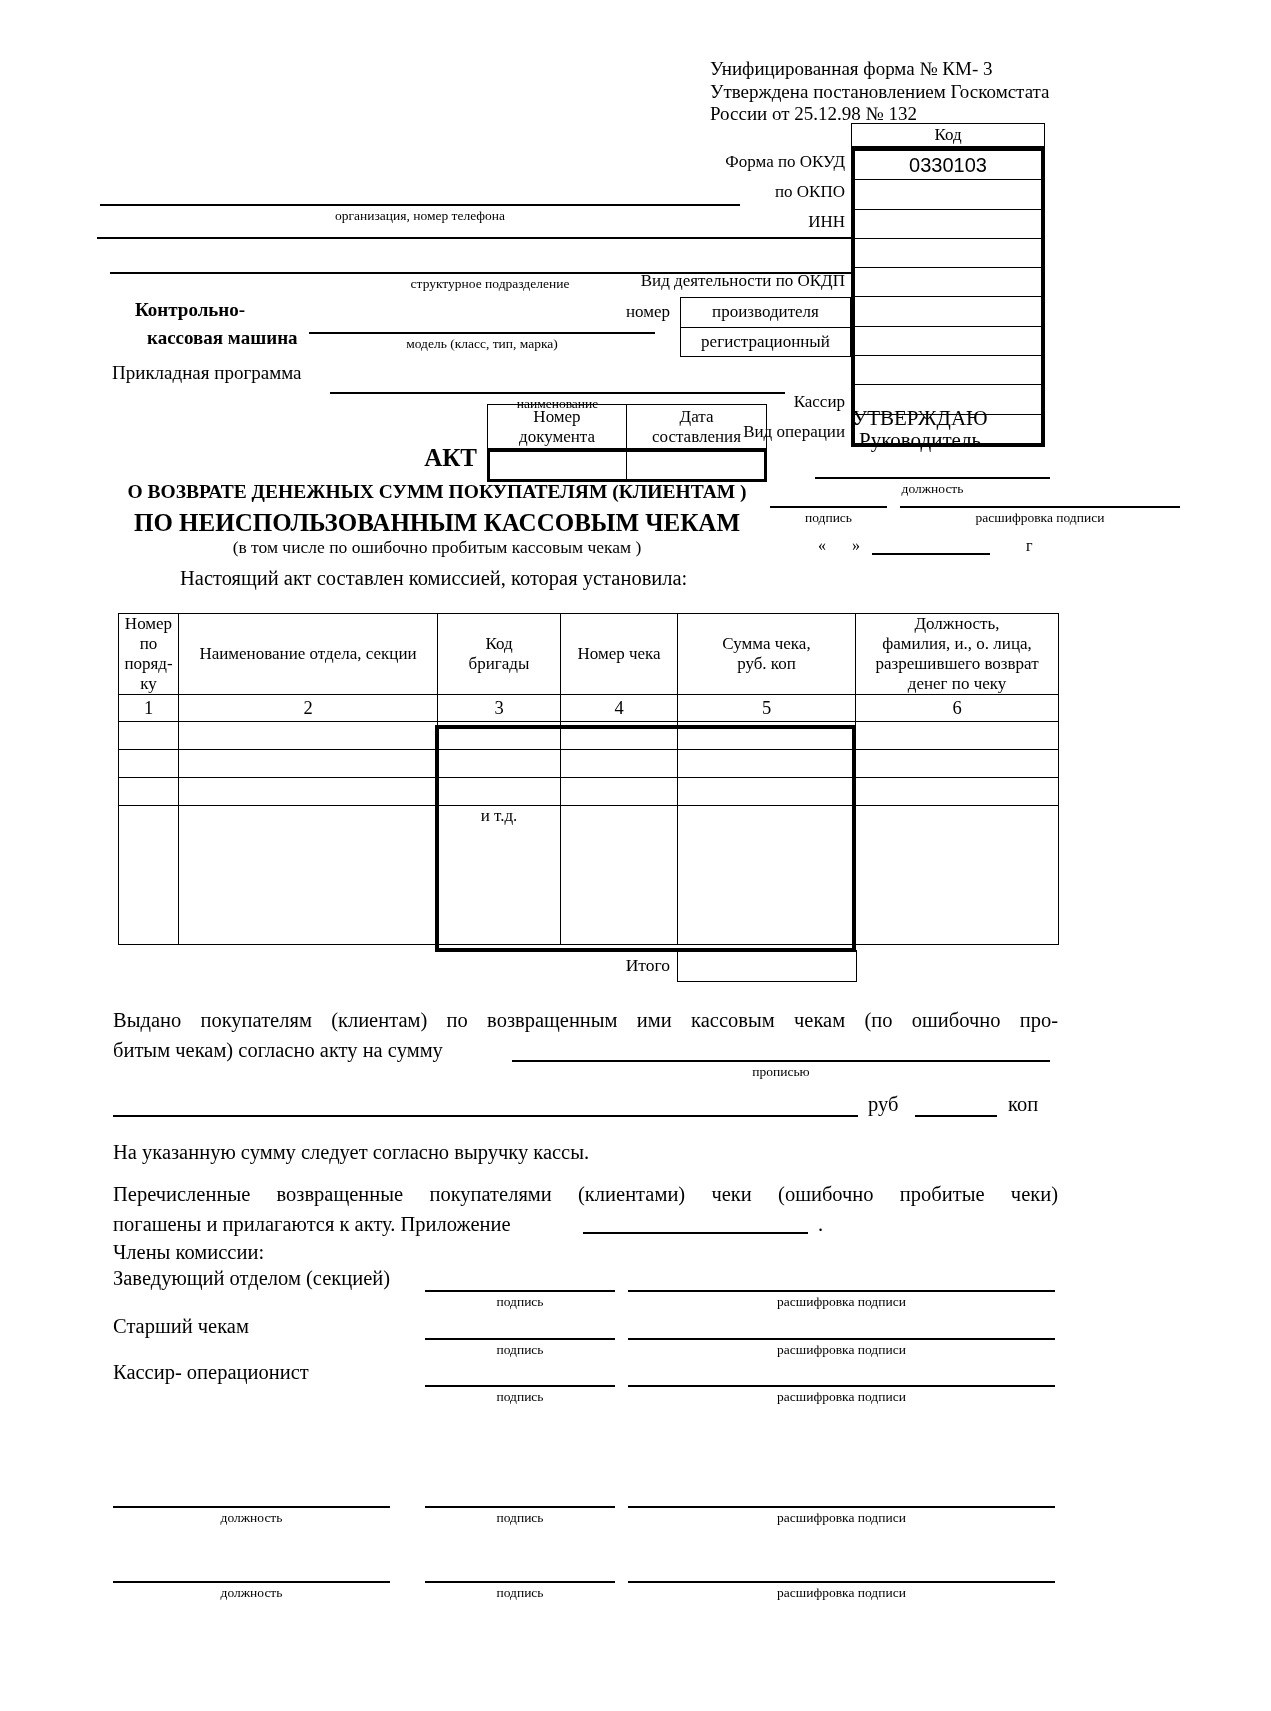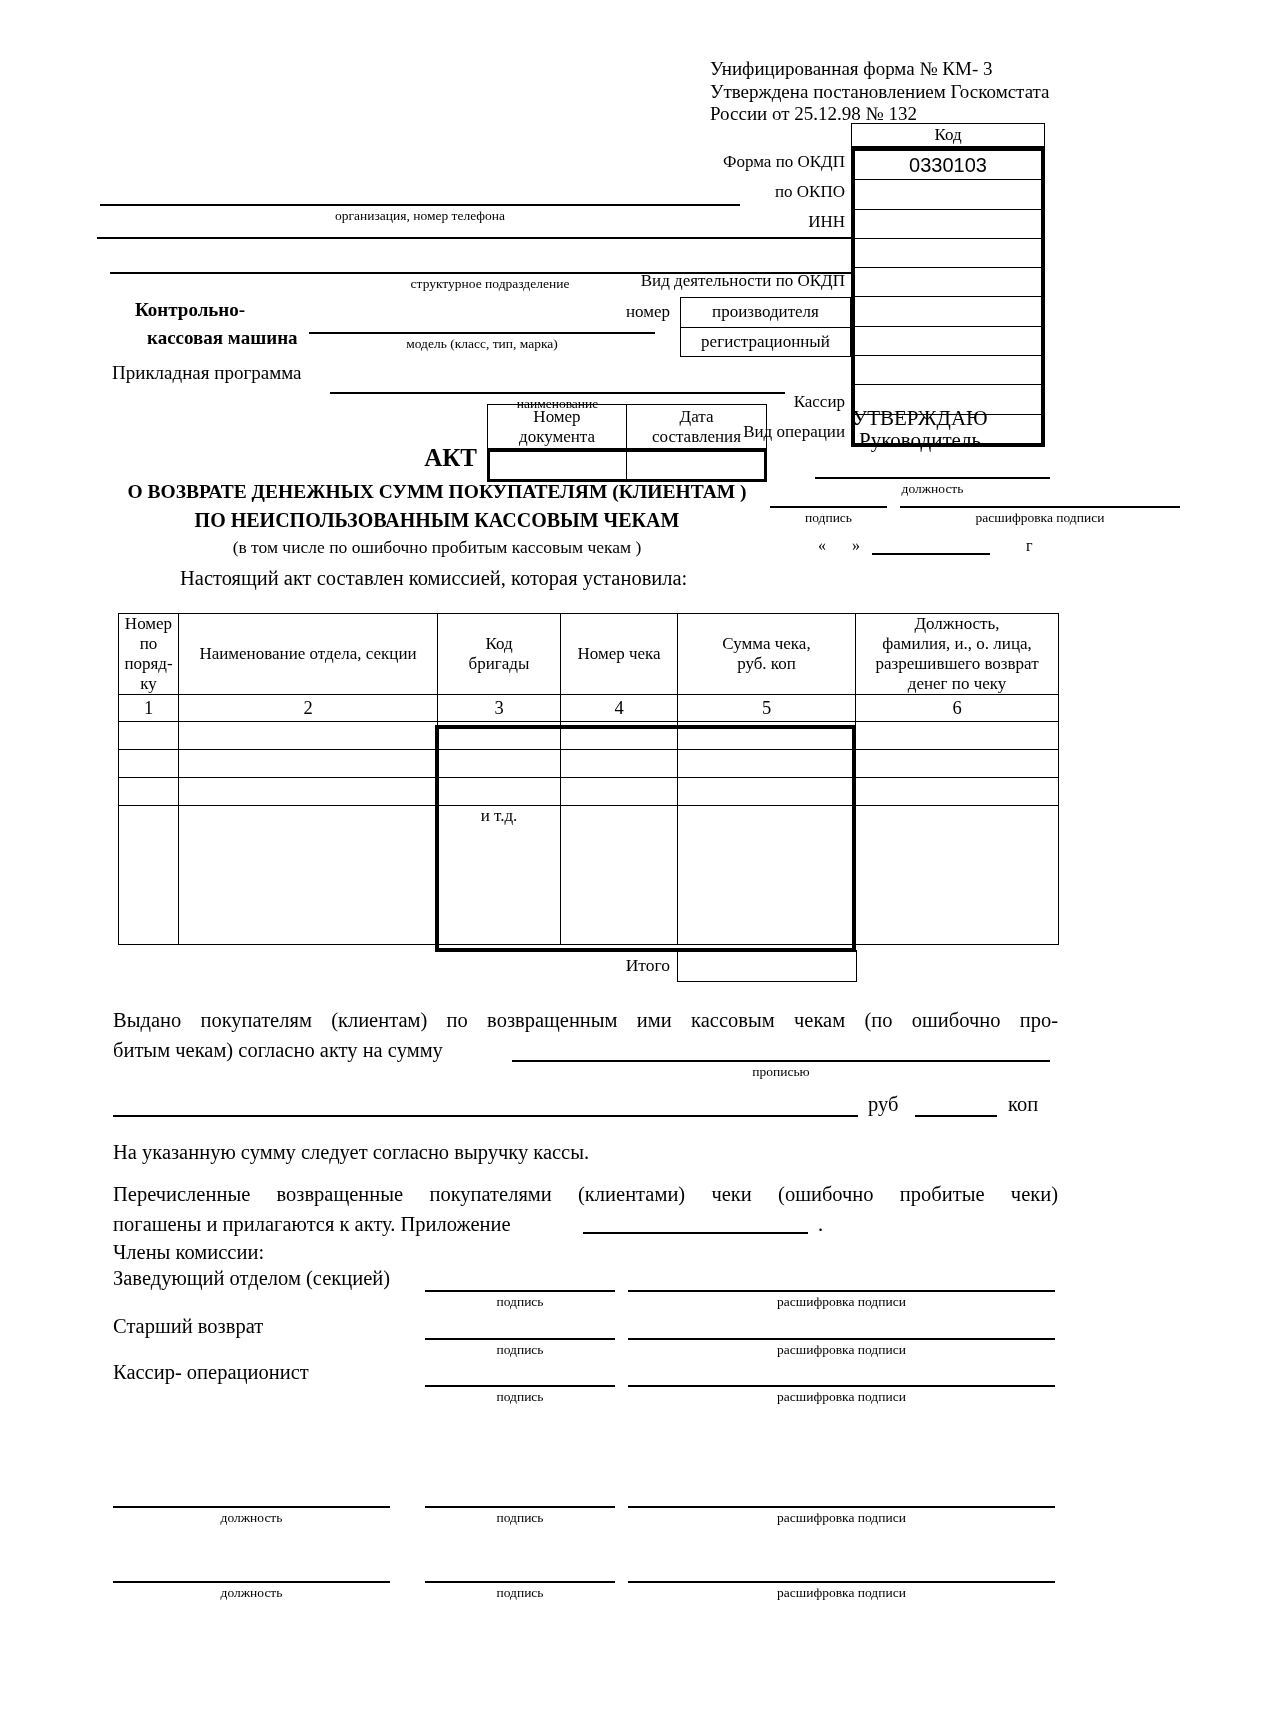--- a/index.html
+++ b/index.html
@@ -80,21 +80,21 @@
     <div class="code-row"></div>
     <div class="code-row"></div>
     <div class="code-row"></div>
     <div class="code-row"></div>
     <div class="code-row"></div>
     <div class="code-row"></div>
     <div class="code-row"></div>
     <div class="code-row"></div>
   </div>
 
-  <div class="rlabel" style="right:426px;top:151px;">Форма по ОКДП</div>
+  <div class="rlabel" style="right:426px;top:151px;">Форма по ОКУД</div>
   <div class="rlabel" style="right:426px;top:181px;">по ОКПО</div>
   <div class="rlabel" style="right:426px;top:211px;">ИНН</div>
   <div class="rlabel" style="right:426px;top:270px;">Вид деятельности по ОКДП</div>
   <div class="rlabel" style="right:601px;top:301px;">номер</div>
   <div class="abs num-box">
     <div class="nrow">производителя</div>
     <div class="nrow">регистрационный</div>
   </div>
   <div class="rlabel" style="right:426px;top:391px;">Кассир</div>
   <div class="rlabel" style="right:426px;top:421px;">Вид операции</div>
@@ -137,21 +137,21 @@
   <div class="abs cap" style="left:770px;top:510px;width:117px;">подпись</div>
   <div class="line" style="left:900px;top:506px;width:280px;"></div>
   <div class="abs cap" style="left:900px;top:510px;width:280px;">расшифровка подписи</div>
   <div class="abs" style="left:818px;top:537px;font-size:16px;">«</div>
   <div class="abs" style="left:852px;top:537px;font-size:16px;">»</div>
   <div class="line" style="left:872px;top:553px;width:118px;"></div>
   <div class="abs" style="left:1026px;top:537px;font-size:16px;">г</div>
 
   <div class="abs bold" style="left:113px;top:444px;width:364px;text-align:right;font-size:25px;">АКТ</div>
   <div class="abs bold center" style="left:113px;top:481px;width:648px;font-size:19.5px;">О ВОЗВРАТЕ ДЕНЕЖНЫХ СУММ ПОКУПАТЕЛЯМ (КЛИЕНТАМ )</div>
-  <div class="abs bold center" style="left:113px;top:509px;width:648px;font-size:20px;">ПО НЕИСПОЛЬЗОВАННЫМ КАССОВЫМ ЧЕКАМ</div>
+  <div class="abs bold center" style="left:113px;top:509px;width:648px;font-size:25px;">ПО НЕИСПОЛЬЗОВАННЫМ КАССОВЫМ ЧЕКАМ</div>
   <div class="abs center" style="left:113px;top:537px;width:648px;font-size:17.5px;">(в том числе по ошибочно пробитым кассовым чекам )</div>
 
   <div class="abs" style="left:180px;top:567px;font-size:20.5px;">Настоящий акт составлен комиссией, которая установила:</div>
 
   <table class="mtable">
     <colgroup>
       <col style="width:60px">
         <col style="width:259px">
         <col style="width:123px">
       <col style="width:117px">
@@ -239,21 +239,21 @@
   <div class="line" style="left:583px;top:1232px;width:225px;"></div>
   <div class="abs t20" style="left:818px;top:1210px;">.</div>
   <div class="abs t20" style="left:113px;top:1238px;">Члены комиссии:</div>
 
   <div class="abs t20" style="left:113px;top:1264px;">Заведующий отделом (секцией)</div>
   <div class="line" style="left:425px;top:1290px;width:190px;"></div>
   <div class="abs cap" style="left:425px;top:1294px;width:190px;">подпись</div>
   <div class="line" style="left:628px;top:1290px;width:427px;"></div>
   <div class="abs cap" style="left:628px;top:1294px;width:427px;">расшифровка подписи</div>
 
-  <div class="abs t20" style="left:113px;top:1312px;">Старший возврат</div>
+  <div class="abs t20" style="left:113px;top:1312px;">Старший чекам</div>
   <div class="line" style="left:425px;top:1338px;width:190px;"></div>
   <div class="abs cap" style="left:425px;top:1342px;width:190px;">подпись</div>
   <div class="line" style="left:628px;top:1338px;width:427px;"></div>
   <div class="abs cap" style="left:628px;top:1342px;width:427px;">расшифровка подписи</div>
 
   <div class="abs t20" style="left:113px;top:1358px;">Кассир- операционист</div>
   <div class="line" style="left:425px;top:1385px;width:190px;"></div>
   <div class="abs cap" style="left:425px;top:1389px;width:190px;">подпись</div>
   <div class="line" style="left:628px;top:1385px;width:427px;"></div>
   <div class="abs cap" style="left:628px;top:1389px;width:427px;">расшифровка подписи</div>

